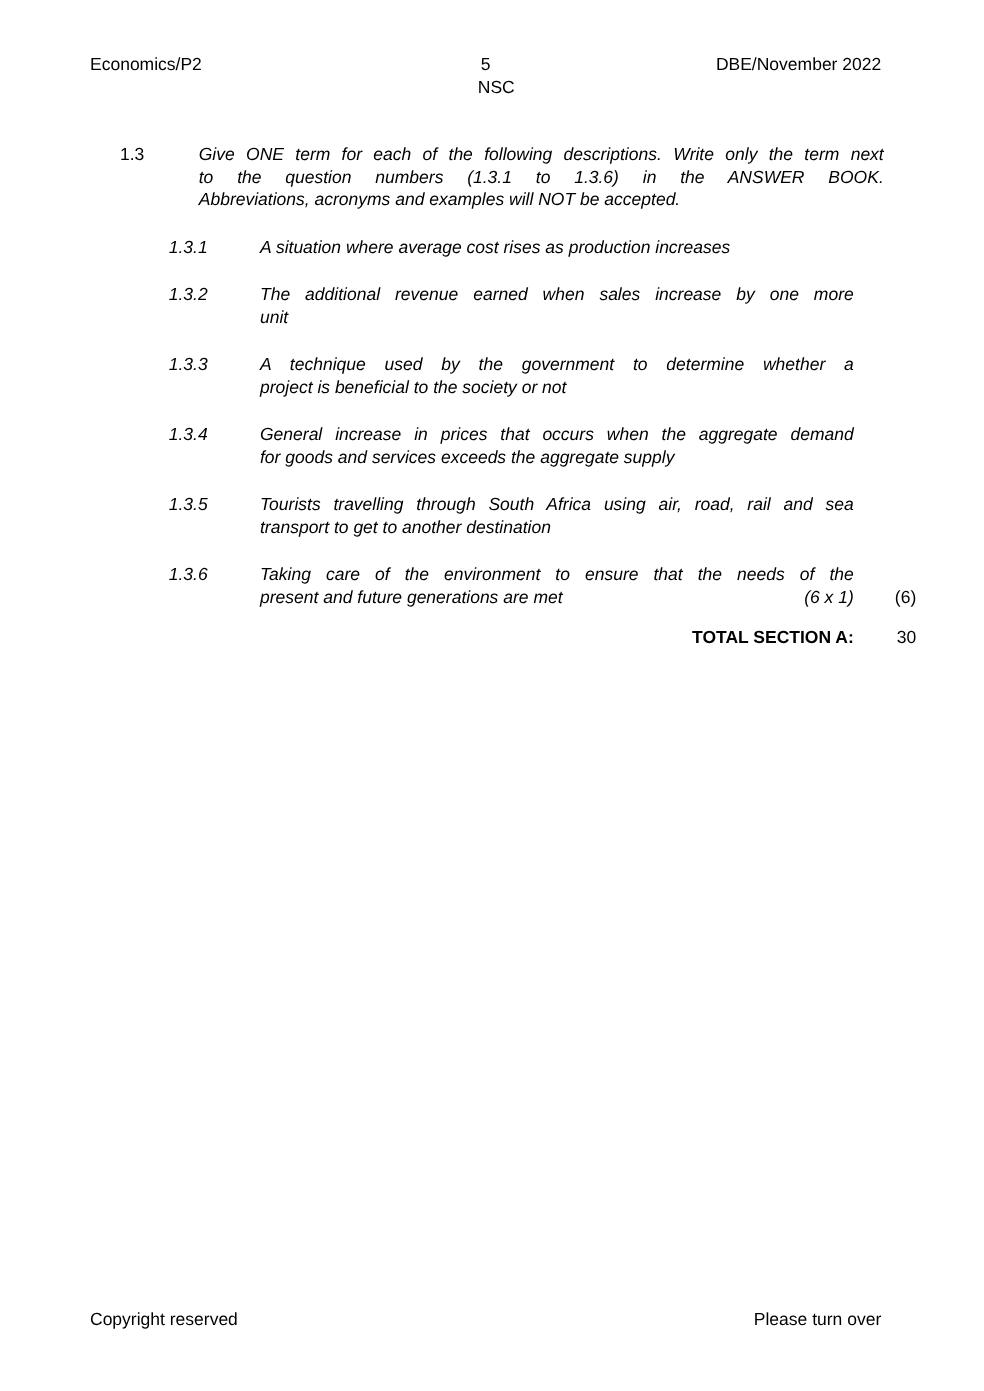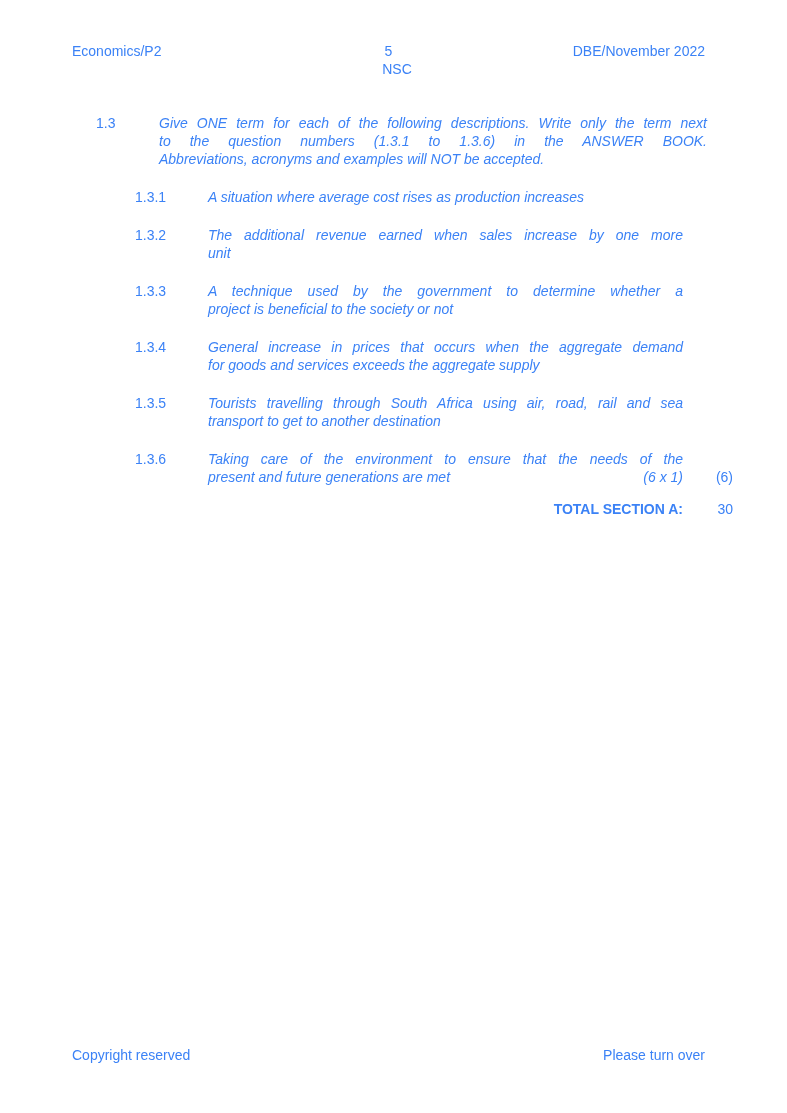--- a/index.html
+++ b/index.html
@@ -5,21 +5,21 @@
   * { margin: 0; padding: 0; box-sizing: border-box; }
   html, body { background: #ffffff; }
   .page {
     position: relative;
     width: 787px;
     height: 1113px;
     background: #ffffff;
     font-family: "Liberation Sans", "DejaVu Sans", sans-serif;
     font-size: 14px;
     line-height: 18px;
-    color: #3b82f6;
+    color: #000000;
     overflow: hidden;
   }
   
   .header {
     position: absolute;
     top: 42px;
     left: 72px;
     right: 82px;
     display: grid;
     grid-template-columns: 1fr auto 1fr;
@@ -33,21 +33,21 @@
   .q-intro { display: flex; }
   .q-num   { flex: 0 0 63px; margin-left: 24px; }
   .q-lines { flex: 0 0 548px; width: 548px; }
   .item {
     display: flex;
     margin-left: 63px;
     margin-top: 20px;
     position: relative;
   }
   .item:first-of-type { margin-top: 19px; }
-  .i-num   { flex: 0 0 73px; }
+  .i-num   { flex: 0 0 73px; font-style: italic; }
   .i-lines { flex: 0 0 475px; width: 475px; }
   .line    { text-align: left; font-style: italic; }
   .line.j  { text-align: justify; text-align-last: justify; }
   .line.split { display: flex; justify-content: space-between; }
   .marks {
     position: absolute;
     right: -50px;
     bottom: 0;
     white-space: nowrap;
   }

